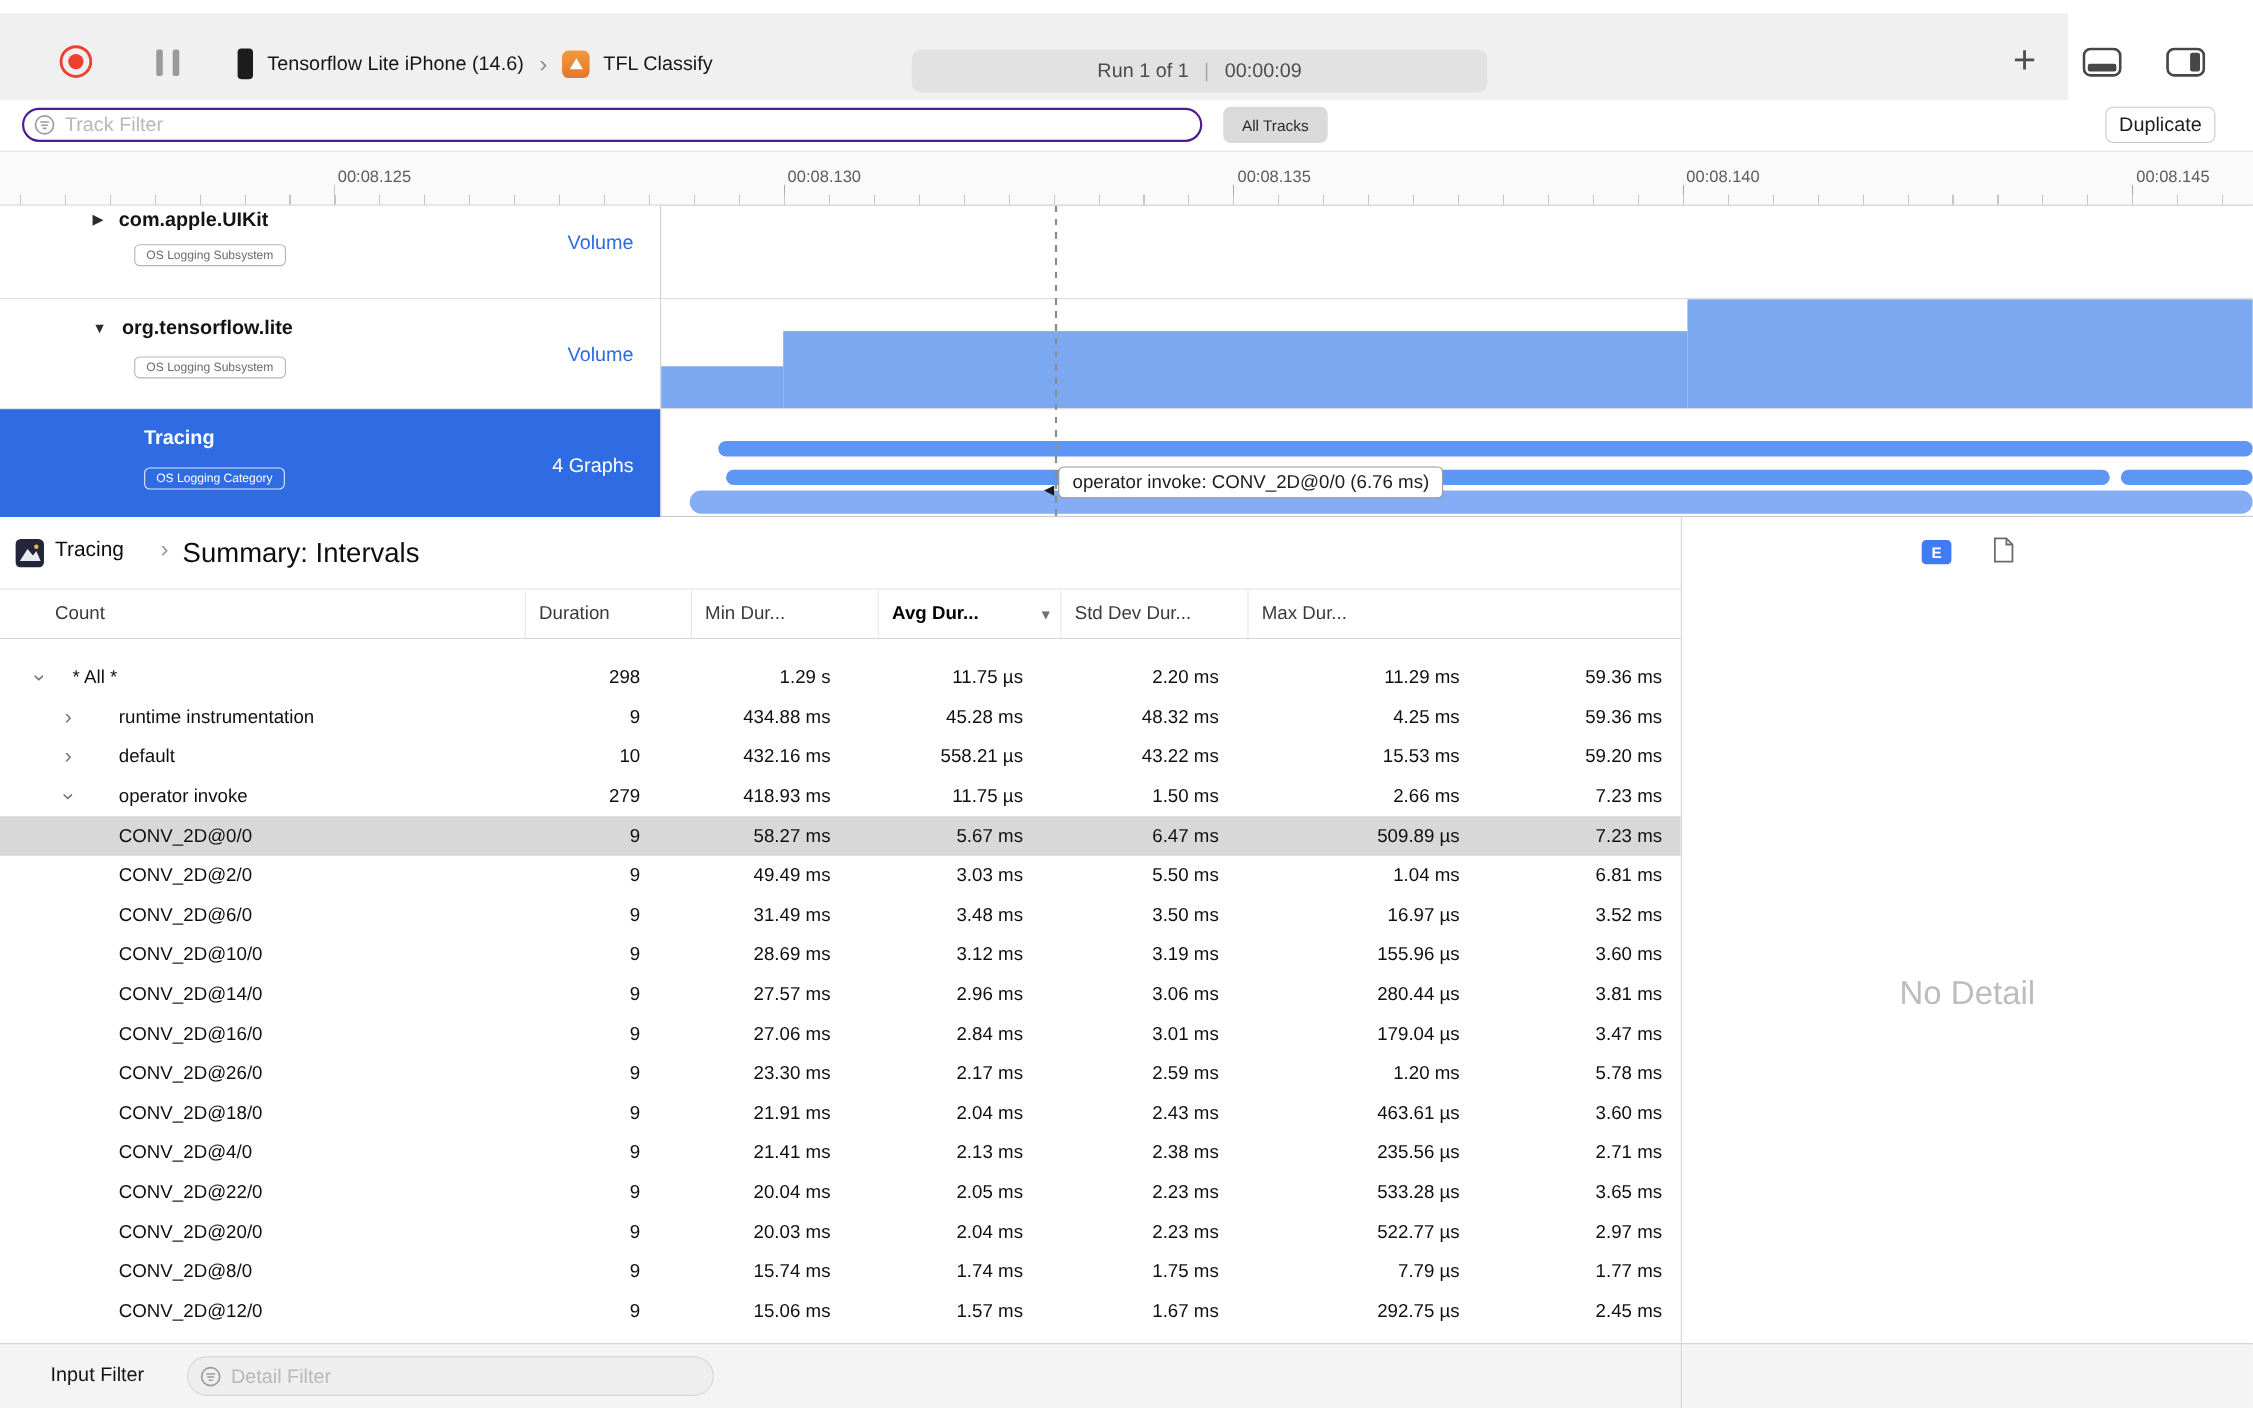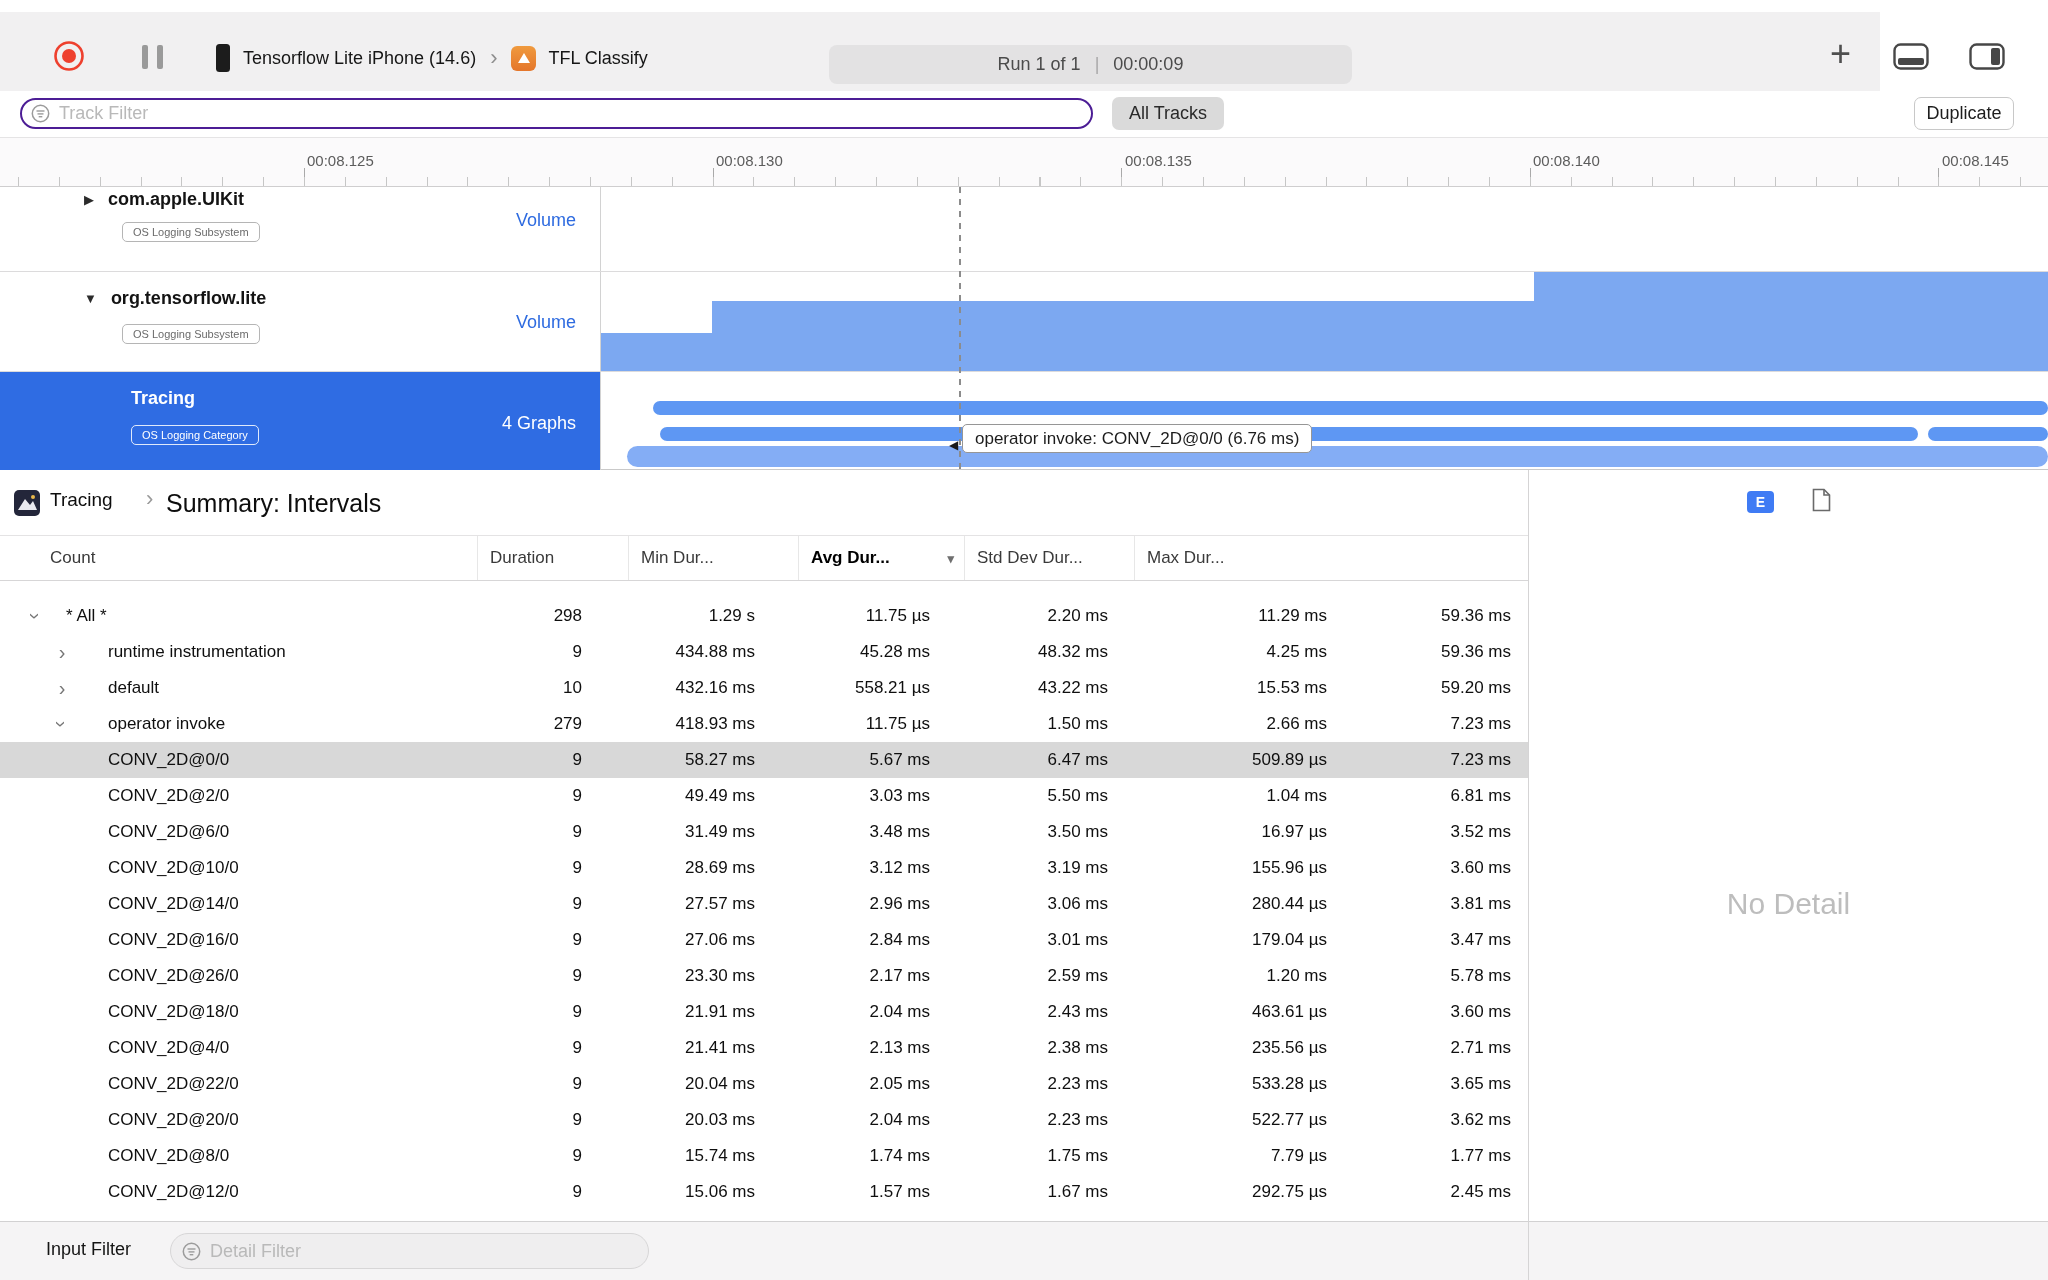--- a/index.html
+++ b/index.html
@@ -21,21 +21,21 @@
   .run-box .sep{margin:0 14px;color:#a8a8a8;}
   .tb-plus{position:absolute;left:1830px;top:21px;font-size:36px;color:#4f4f4f;font-weight:300;cursor:pointer;}
   .pane-btn{position:absolute;top:31px;cursor:pointer;}
 
   
   .filter-row{position:absolute;left:0;top:91px;width:2048px;height:46px;background:#fff;}
   .track-filter{position:absolute;left:20px;top:7px;width:1073px;height:31px;border:2px solid #4c1d95;border-radius:16px;
                 background:#fff;display:flex;align-items:center;gap:8px;padding-left:8px;box-sizing:border-box;}
   .placeholder{font-size:18px;color:#b9b9b9;}
   .all-tracks{position:absolute;left:1112px;top:6px;height:33px;padding:0 17px;background:#dadada;border-radius:7px;
-              display:flex;align-items:center;font-size:18px;color:#2a2a2a;cursor:pointer;}
+              display:flex;align-items:center;font-size:14px;color:#2a2a2a;cursor:pointer;}
   .duplicate{position:absolute;left:1914px;top:6px;width:100px;height:33px;background:#fff;border:1px solid #c8c8c8;border-radius:7px;
              display:flex;align-items:center;justify-content:center;font-size:18px;color:#1d1d1d;cursor:pointer;box-sizing:border-box;}
 
   
   .ruler{position:absolute;left:0;top:137px;width:2048px;height:50px;background:#fbfafb;border-top:1px solid #e5e4e5;border-bottom:1px solid #cfcecf;box-sizing:border-box;
     background-image:
       repeating-linear-gradient(90deg,#c6c6c6 0 1px,transparent 1px 40.86px),
       repeating-linear-gradient(90deg,#a9a9a9 0 1px,transparent 1px 408.6px);
     background-position:18px bottom,304px bottom;
     background-size:100% 9px,100% 18px;
@@ -439,21 +439,21 @@
       <div class="trow lvl2">
         <div class="cell name">
           <span class="chev none">›</span>
           <span class="t">CONV_2D@20/0</span>
         </div>
         <div class="cell num">9</div>
         <div class="cell num">20.03 ms</div>
         <div class="cell num">2.04 ms</div>
         <div class="cell num">2.23 ms</div>
         <div class="cell num">522.77 µs</div>
-        <div class="cell num">3.62 ms</div>
+        <div class="cell num">2.97 ms</div>
       </div>
       <div class="trow lvl2">
         <div class="cell name">
           <span class="chev none">›</span>
           <span class="t">CONV_2D@8/0</span>
         </div>
         <div class="cell num">9</div>
         <div class="cell num">15.74 ms</div>
         <div class="cell num">1.74 ms</div>
         <div class="cell num">1.75 ms</div>

